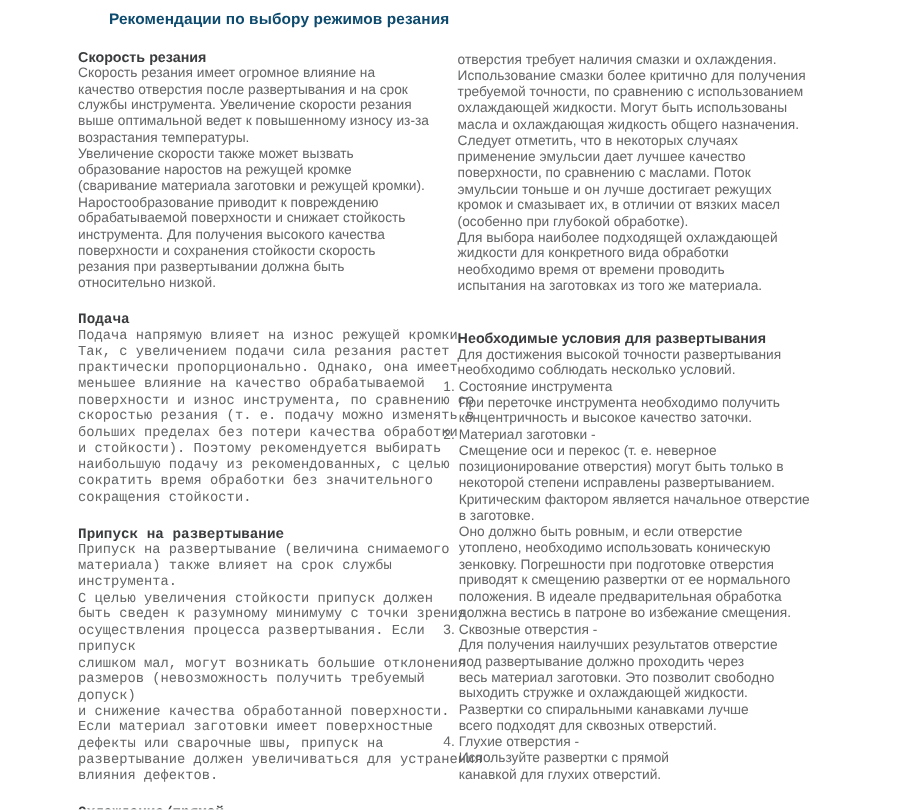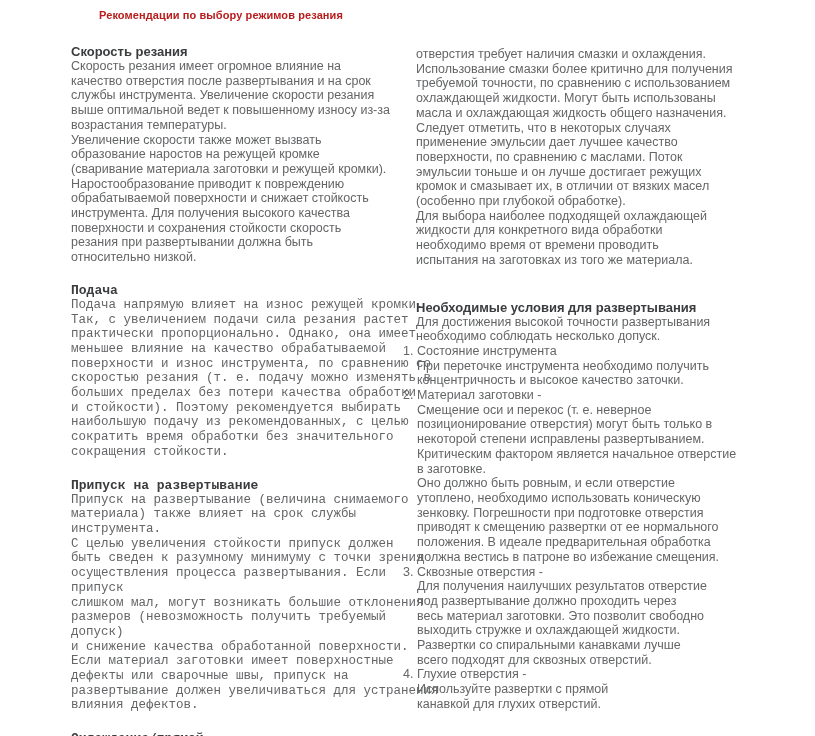--- a/index.html
+++ b/index.html
@@ -14,23 +14,23 @@
     background: #ffffff;
     font-family: "Liberation Sans", sans-serif;
     color: #646567;
     overflow: hidden;
   }
   .doc-title {
     position: absolute;
     left: 99px;
     top: 9px;
     margin: 0;
-    font-size: 11px;
+    font-size: 14px;
     font-weight: bold;
-    color: #b91c1c;
+    color: #0c4a6e;
     letter-spacing: 0.1px;
     white-space: nowrap;
   }
   .col {
     position: absolute;
     top: 44px;
     font-size: 12.5px;
     line-height: 14.7px;
   }
   .col-left  { left: 71px;  width: 372px; }
@@ -138,21 +138,21 @@
 кромок и смазывает их, в отличии от вязких масел
 (особенно при глубокой обработке).
 Для выбора наиболее подходящей охлаждающей
 жидкости для конкретного вида обработки
 необходимо время от времени проводить
 испытания на заготовках из того же материала.</p>
 
     <div class="section conditions">
       <h2 class="section-heading">Необходимые условия для развертывания</h2>
       <p class="section-body">Для достижения высокой точности развертывания
-необходимо соблюдать несколько допуск.</p>
+необходимо соблюдать несколько условий.</p>
 
       <div class="num-list">
         <div class="num-item">
           <span class="num">1.</span>
           <span class="txt">Состояние инструмента
 При переточке инструмента необходимо получить
 концентричность и высокое качество заточки.</span>
         </div>
         <div class="num-item">
           <span class="num">2.</span>

